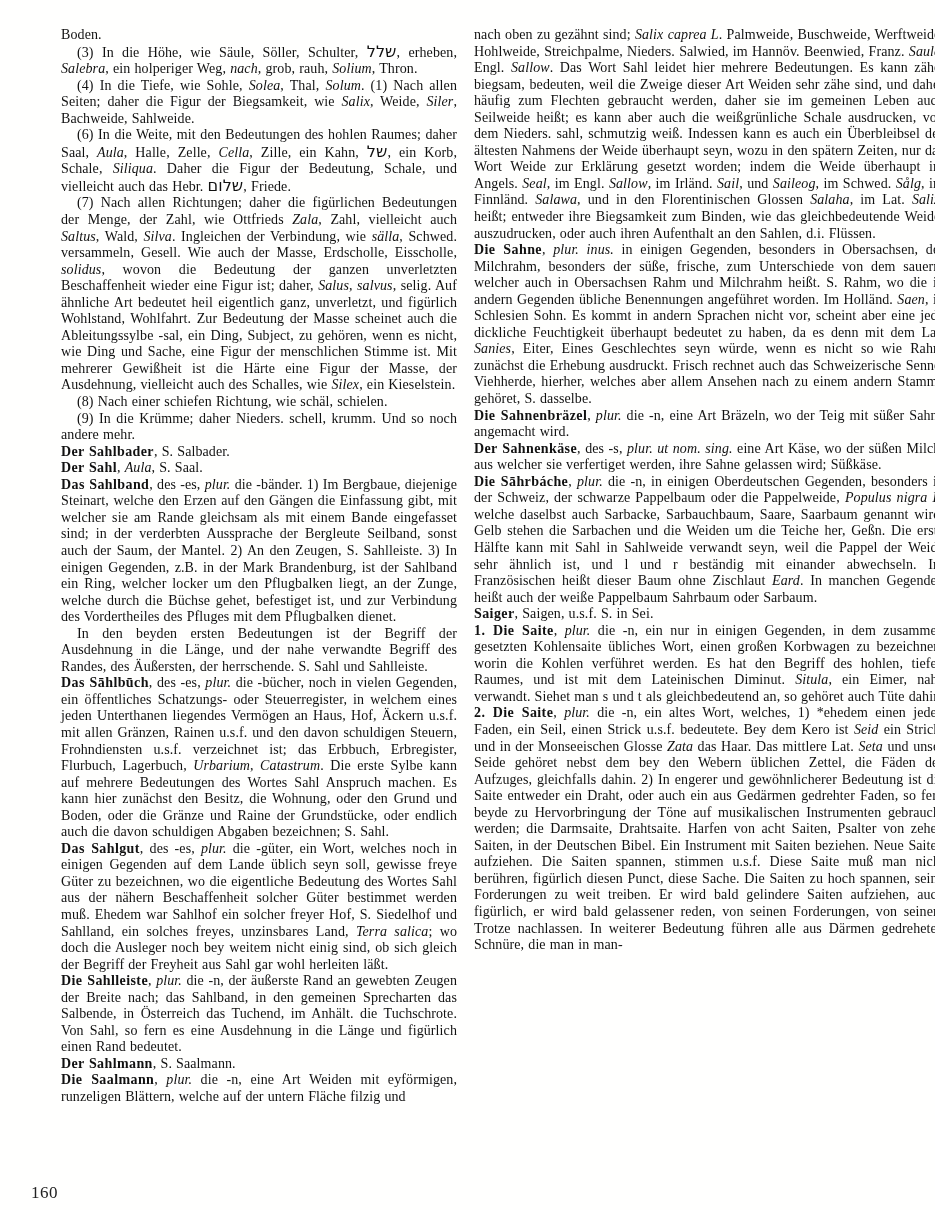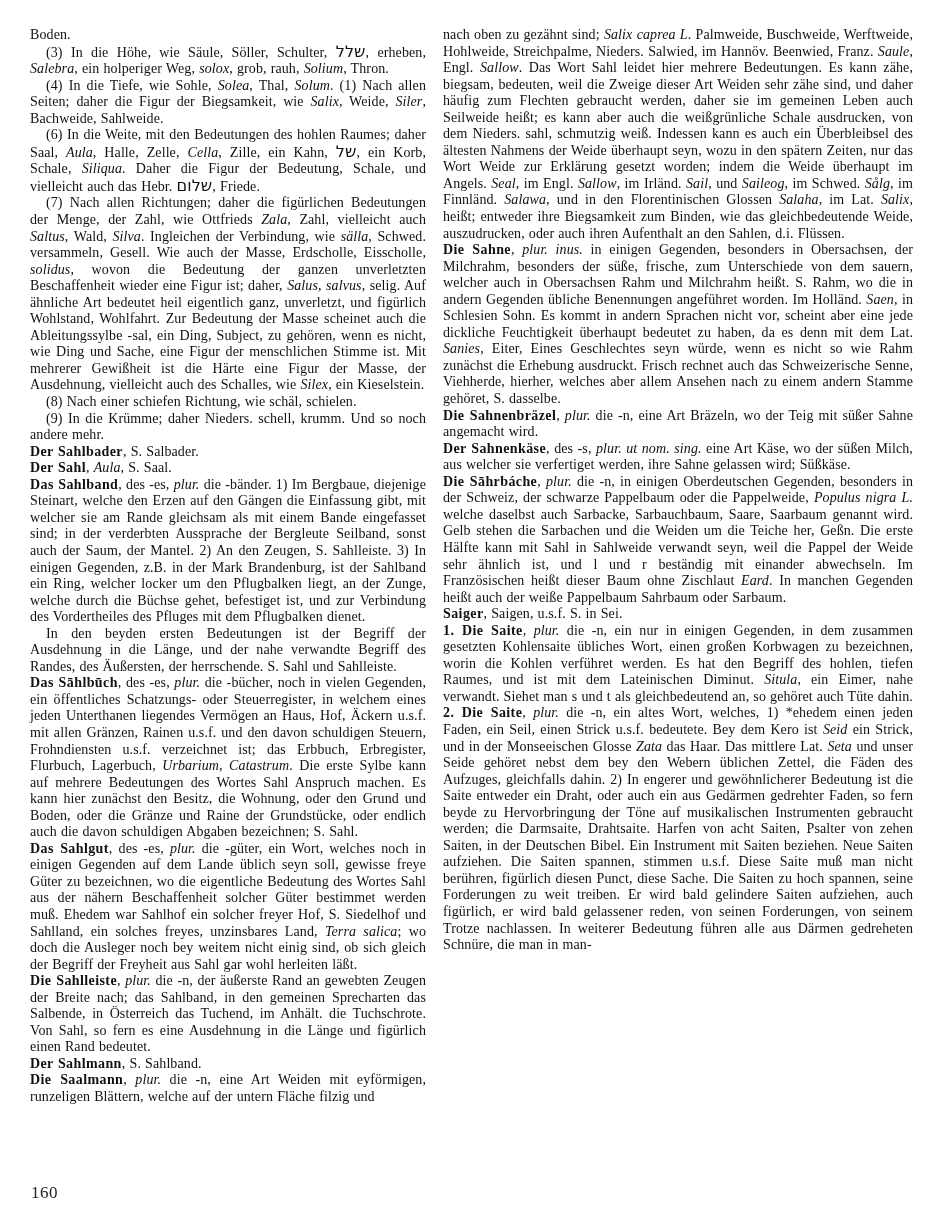--- a/index.html
+++ b/index.html
@@ -21,20 +21,21 @@
     background: #fffffe;
   }
   .col {
     position: absolute;
     top: 27px;
     text-align: justify;
     font-size: 14px;
     line-height: 16.55px;
     letter-spacing: 0.1px;
     word-spacing: 0.5px;
+    margin-left: 31px;
   }
   .col-left  { left: 30px;  width: 396px; }
   .col-right { left: 443px; width: 470px; }
   p.para {
     margin: 0;
     padding: 0;
     text-align: justify;
   }
   p.para.indent { text-indent: 16px; }
   .seg-bold   { font-weight: bold; letter-spacing: 0.4px; }
@@ -48,34 +49,34 @@
     letter-spacing: 0.5px;
     color: #222222;
   }
 </style>
 </head>
 <body>
 
 <div class="page">
   <div class="col col-left">
       <p class="para"><span>Boden.</span></p>
-      <p class="para indent"><span>(3) In die Höhe, wie Säule, Söller, Schulter, </span><span class="seg-hebrew">שלל</span><span>, erheben, </span><span class="seg-italic">Salebra</span><span>, ein holperiger Weg, </span><span class="seg-italic">solox</span><span>, grob, rauh, </span><span class="seg-italic">Solium</span><span>, Thron.</span></p>
+      <p class="para indent"><span>(3) In die Höhe, wie Säule, Söller, Schulter, </span><span class="seg-hebrew">שלל</span><span>, erheben, </span><span class="seg-italic">Salebra</span><span>, ein holperiger Weg, </span><span class="seg-italic">nach</span><span>, grob, rauh, </span><span class="seg-italic">Solium</span><span>, Thron.</span></p>
       <p class="para indent"><span>(4) In die Tiefe, wie Sohle, </span><span class="seg-italic">Solea</span><span>, Thal, </span><span class="seg-italic">Solum</span><span>. (1) Nach allen Seiten; daher die Figur der Biegsamkeit, wie </span><span class="seg-italic">Salix</span><span>, Weide, </span><span class="seg-italic">Siler</span><span>, Bachweide, Sahlweide.</span></p>
       <p class="para indent"><span>(6) In die Weite, mit den Bedeutungen des hohlen Raumes; daher Saal, </span><span class="seg-italic">Aula</span><span>, Halle, Zelle, </span><span class="seg-italic">Cella</span><span>, Zille, ein Kahn, </span><span class="seg-hebrew">של</span><span>, ein Korb, Schale, </span><span class="seg-italic">Siliqua</span><span>. Daher die Figur der Bedeutung, Schale, und vielleicht auch das Hebr. </span><span class="seg-hebrew">שלום</span><span>, Friede.</span></p>
       <p class="para indent"><span>(7) Nach allen Richtungen; daher die figürlichen Bedeutungen der Menge, der Zahl, wie Ottfrieds </span><span class="seg-italic">Zala</span><span>, Zahl, vielleicht auch </span><span class="seg-italic">Saltus</span><span>, Wald, </span><span class="seg-italic">Silva</span><span>. Ingleichen der Verbindung, wie </span><span class="seg-italic">sälla</span><span>, Schwed. versammeln, Gesell. Wie auch der Masse, Erdscholle, Eisscholle, </span><span class="seg-italic">solidus</span><span>, wovon die Bedeutung der ganzen unverletzten Beschaffenheit wieder eine Figur ist; daher, </span><span class="seg-italic">Salus</span><span>, </span><span class="seg-italic">salvus</span><span>, selig. Auf ähnliche Art bedeutet heil eigentlich ganz, unverletzt, und figürlich Wohlstand, Wohlfahrt. Zur Bedeutung der Masse scheinet auch die Ableitungssylbe -sal, ein Ding, Subject, zu gehören, wenn es nicht, wie Ding und Sache, eine Figur der menschlichen Stimme ist. Mit mehrerer Gewißheit ist die Härte eine Figur der Masse, der Ausdehnung, vielleicht auch des Schalles, wie </span><span class="seg-italic">Silex</span><span>, ein Kieselstein.</span></p>
       <p class="para indent"><span>(8) Nach einer schiefen Richtung, wie schäl, schielen.</span></p>
       <p class="para indent"><span>(9) In die Krümme; daher Nieders. schell, krumm. Und so noch andere mehr.</span></p>
       <p class="para"><span class="seg-bold">Der Sahlbader</span><span>, S. Salbader.</span></p>
       <p class="para"><span class="seg-bold">Der Sahl</span><span>, </span><span class="seg-italic">Aula</span><span>, S. Saal.</span></p>
       <p class="para"><span class="seg-bold">Das Sahlband</span><span>, des -es, </span><span class="seg-italic">plur.</span><span> die -bänder. 1) Im Bergbaue, diejenige Steinart, welche den Erzen auf den Gängen die Einfassung gibt, mit welcher sie am Rande gleichsam als mit einem Bande eingefasset sind; in der verderbten Aussprache der Bergleute Seilband, sonst auch der Saum, der Mantel. 2) An den Zeugen, S. Sahlleiste. 3) In einigen Gegenden, z.B. in der Mark Brandenburg, ist der Sahlband ein Ring, welcher locker um den Pflugbalken liegt, an der Zunge, welche durch die Büchse gehet, befestiget ist, und zur Verbindung des Vordertheiles des Pfluges mit dem Pflugbalken dienet.</span></p>
       <p class="para indent"><span>In den beyden ersten Bedeutungen ist der Begriff der Ausdehnung in die Länge, und der nahe verwandte Begriff des Randes, des Äußersten, der herrschende. S. Sahl und Sahlleiste.</span></p>
       <p class="para"><span class="seg-bold">Das Sāhlbūch</span><span>, des -es, </span><span class="seg-italic">plur.</span><span> die -bücher, noch in vielen Gegenden, ein öffentliches Schatzungs- oder Steuerregister, in welchem eines jeden Unterthanen liegendes Vermögen an Haus, Hof, Äckern u.s.f. mit allen Gränzen, Rainen u.s.f. und den davon schuldigen Steuern, Frohndiensten u.s.f. verzeichnet ist; das Erbbuch, Erbregister, Flurbuch, Lagerbuch, </span><span class="seg-italic">Urbarium</span><span>, </span><span class="seg-italic">Catastrum</span><span>. Die erste Sylbe kann auf mehrere Bedeutungen des Wortes Sahl Anspruch machen. Es kann hier zunächst den Besitz, die Wohnung, oder den Grund und Boden, oder die Gränze und Raine der Grundstücke, oder endlich auch die davon schuldigen Abgaben bezeichnen; S. Sahl.</span></p>
       <p class="para"><span class="seg-bold">Das Sahlgut</span><span>, des -es, </span><span class="seg-italic">plur.</span><span> die -güter, ein Wort, welches noch in einigen Gegenden auf dem Lande üblich seyn soll, gewisse freye Güter zu bezeichnen, wo die eigentliche Bedeutung des Wortes Sahl aus der nähern Beschaffenheit solcher Güter bestimmet werden muß. Ehedem war Sahlhof ein solcher freyer Hof, S. Siedelhof und Sahlland, ein solches freyes, unzinsbares Land, </span><span class="seg-italic">Terra salica</span><span>; wo doch die Ausleger noch bey weitem nicht einig sind, ob sich gleich der Begriff der Freyheit aus Sahl gar wohl herleiten läßt.</span></p>
       <p class="para"><span class="seg-bold">Die Sahlleiste</span><span>, </span><span class="seg-italic">plur.</span><span> die -n, der äußerste Rand an gewebten Zeugen der Breite nach; das Sahlband, in den gemeinen Sprecharten das Salbende, in Österreich das Tuchend, im Anhält. die Tuchschrote. Von Sahl, so fern es eine Ausdehnung in die Länge und figürlich einen Rand bedeutet.</span></p>
-      <p class="para"><span class="seg-bold">Der Sahlmann</span><span>, S. Sahlband.</span></p>
+      <p class="para"><span class="seg-bold">Der Sahlmann</span><span>, S. Saalmann.</span></p>
       <p class="para"><span class="seg-bold">Die Saalmann</span><span>, </span><span class="seg-italic">plur.</span><span> die -n, eine Art Weiden mit eyförmigen, runzeligen Blättern, welche auf der untern Fläche filzig und</span></p>
     </div>
   <div class="col col-right">
       <p class="para"><span>nach oben zu gezähnt sind; </span><span class="seg-italic">Salix caprea L</span><span>. Palmweide, Buschweide, Werftweide, Hohlweide, Streichpalme, Nieders. Salwied, im Hannöv. Beenwied, Franz. </span><span class="seg-italic">Saule</span><span>, Engl. </span><span class="seg-italic">Sallow</span><span>. Das Wort Sahl leidet hier mehrere Bedeutungen. Es kann zähe, biegsam, bedeuten, weil die Zweige dieser Art Weiden sehr zähe sind, und daher häufig zum Flechten gebraucht werden, daher sie im gemeinen Leben auch Seilweide heißt; es kann aber auch die weißgrünliche Schale ausdrucken, von dem Nieders. sahl, schmutzig weiß. Indessen kann es auch ein Überbleibsel des ältesten Nahmens der Weide überhaupt seyn, wozu in den spätern Zeiten, nur das Wort Weide zur Erklärung gesetzt worden; indem die Weide überhaupt im Angels. </span><span class="seg-italic">Seal</span><span>, im Engl. </span><span class="seg-italic">Sallow</span><span>, im Irländ. </span><span class="seg-italic">Sail</span><span>, und </span><span class="seg-italic">Saileog</span><span>, im Schwed. </span><span class="seg-italic">Sålg</span><span>, im Finnländ. </span><span class="seg-italic">Salawa</span><span>, und in den Florentinischen Glossen </span><span class="seg-italic">Salaha</span><span>, im Lat. </span><span class="seg-italic">Salix</span><span>, heißt; entweder ihre Biegsamkeit zum Binden, wie das gleichbedeutende Weide, auszudrucken, oder auch ihren Aufenthalt an den Sahlen, d.i. Flüssen.</span></p>
       <p class="para"><span class="seg-bold">Die Sahne</span><span>, </span><span class="seg-italic">plur. inus.</span><span> in einigen Gegenden, besonders in Obersachsen, der Milchrahm, besonders der süße, frische, zum Unterschiede von dem sauern, welcher auch in Obersachsen Rahm und Milchrahm heißt. S. Rahm, wo die in andern Gegenden übliche Benennungen angeführet worden. Im Holländ. </span><span class="seg-italic">Saen</span><span>, in Schlesien Sohn. Es kommt in andern Sprachen nicht vor, scheint aber eine jede dickliche Feuchtigkeit überhaupt bedeutet zu haben, da es denn mit dem Lat. </span><span class="seg-italic">Sanies</span><span>, Eiter, Eines Geschlechtes seyn würde, wenn es nicht so wie Rahm zunächst die Erhebung ausdruckt. Frisch rechnet auch das Schweizerische Senne, Viehherde, hierher, welches aber allem Ansehen nach zu einem andern Stamme gehöret, S. dasselbe.</span></p>
       <p class="para"><span class="seg-bold">Die Sahnenbräzel</span><span>, </span><span class="seg-italic">plur.</span><span> die -n, eine Art Bräzeln, wo der Teig mit süßer Sahne angemacht wird.</span></p>
       <p class="para"><span class="seg-bold">Der Sahnenkäse</span><span>, des -s, </span><span class="seg-italic">plur. ut nom. sing.</span><span> eine Art Käse, wo der süßen Milch, aus welcher sie verfertiget werden, ihre Sahne gelassen wird; Süßkäse.</span></p>
       <p class="para"><span class="seg-bold">Die Sāhrbáche</span><span>, </span><span class="seg-italic">plur.</span><span> die -n, in einigen Oberdeutschen Gegenden, besonders in der Schweiz, der schwarze Pappelbaum oder die Pappelweide, </span><span class="seg-italic">Populus nigra L.</span><span> welche daselbst auch Sarbacke, Sarbauchbaum, Saare, Saarbaum genannt wird. Gelb stehen die Sarbachen und die Weiden um die Teiche her, Geßn. Die erste Hälfte kann mit Sahl in Sahlweide verwandt seyn, weil die Pappel der Weide sehr ähnlich ist, und l und r beständig mit einander abwechseln. Im Französischen heißt dieser Baum ohne Zischlaut </span><span class="seg-italic">Eard</span><span>. In manchen Gegenden heißt auch der weiße Pappelbaum Sahrbaum oder Sarbaum.</span></p>
       <p class="para"><span class="seg-bold">Saiger</span><span>, Saigen, u.s.f. S. in Sei.</span></p>
       <p class="para"><span class="seg-bold">1. Die Saite</span><span>, </span><span class="seg-italic">plur.</span><span> die -n, ein nur in einigen Gegenden, in dem zusammen gesetzten Kohlensaite übliches Wort, einen großen Korbwagen zu bezeichnen, worin die Kohlen verführet werden. Es hat den Begriff des hohlen, tiefen Raumes, und ist mit dem Lateinischen Diminut. </span><span class="seg-italic">Situla</span><span>, ein Eimer, nahe verwandt. Siehet man s und t als gleichbedeutend an, so gehöret auch Tüte dahin.</span></p>

